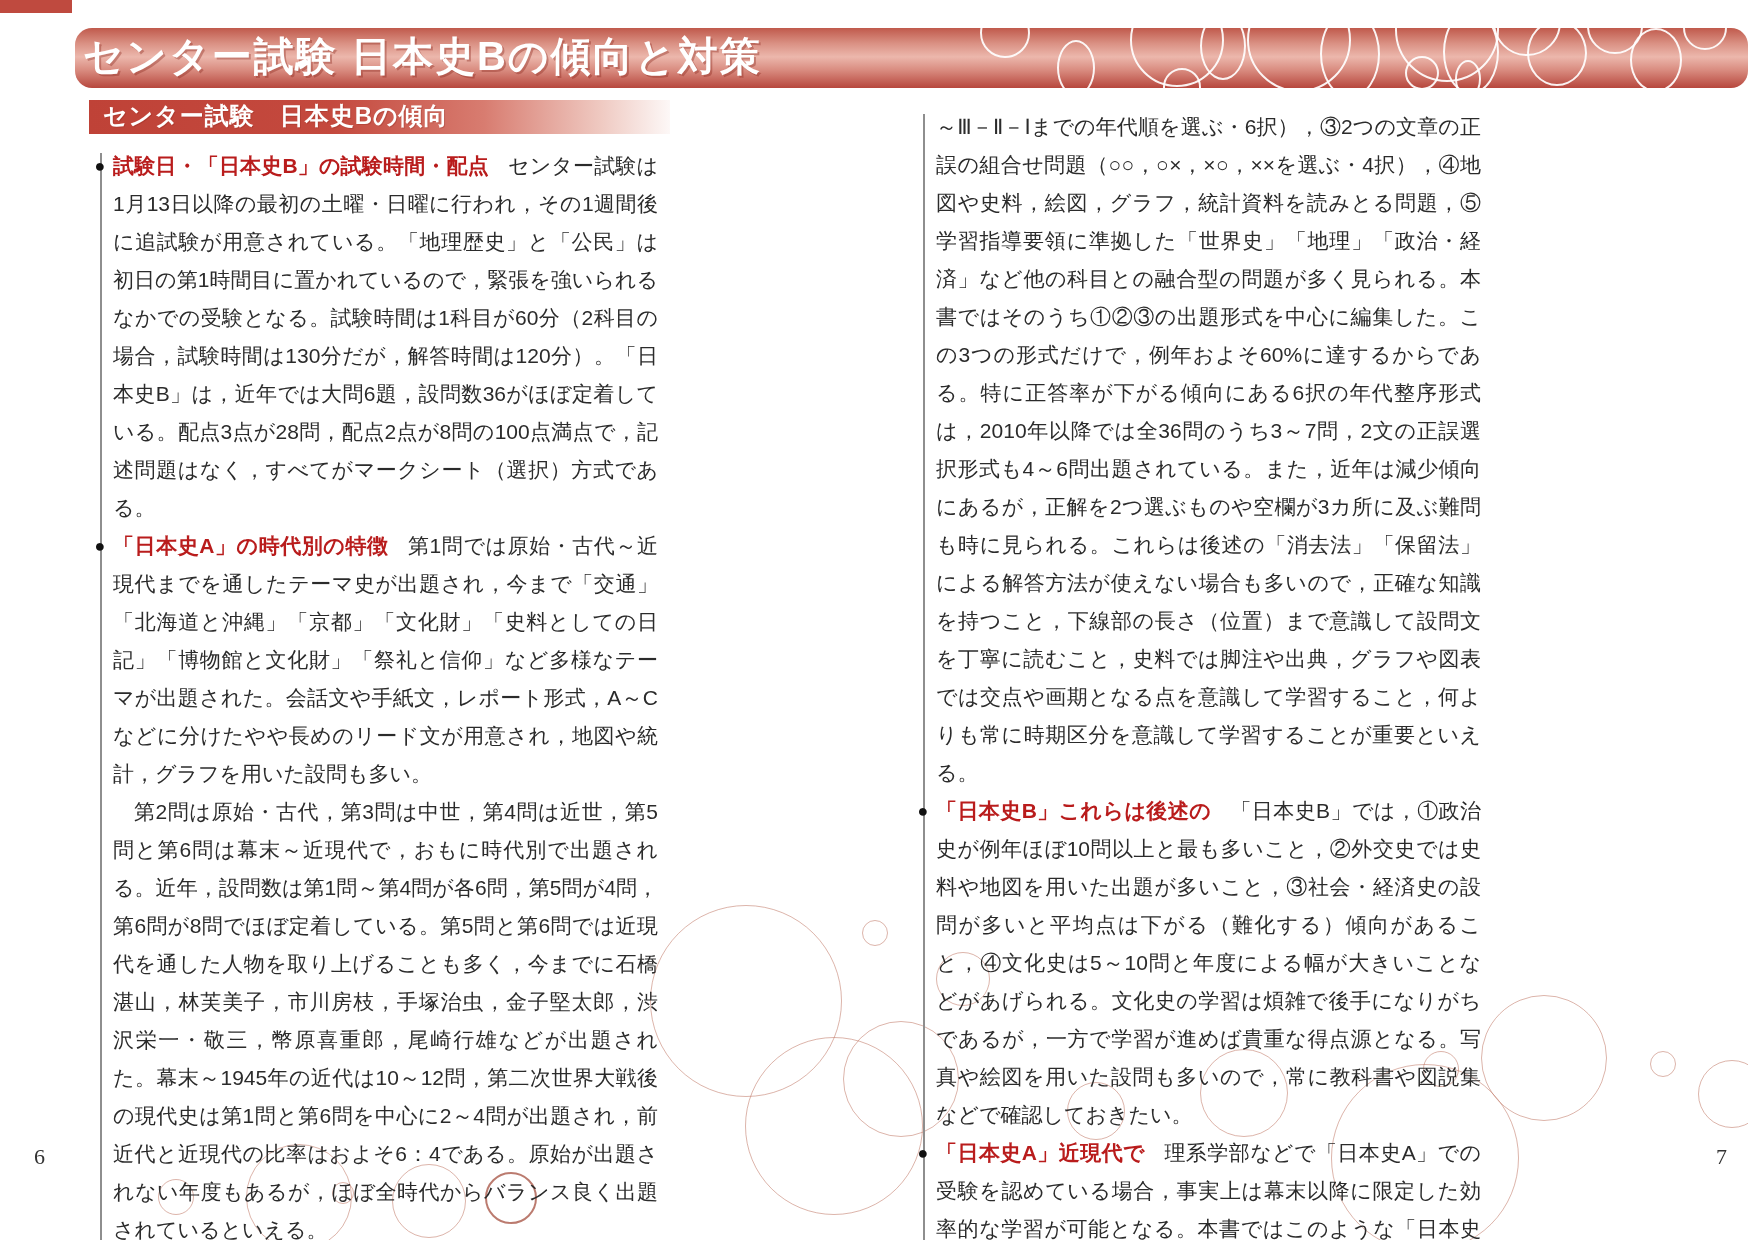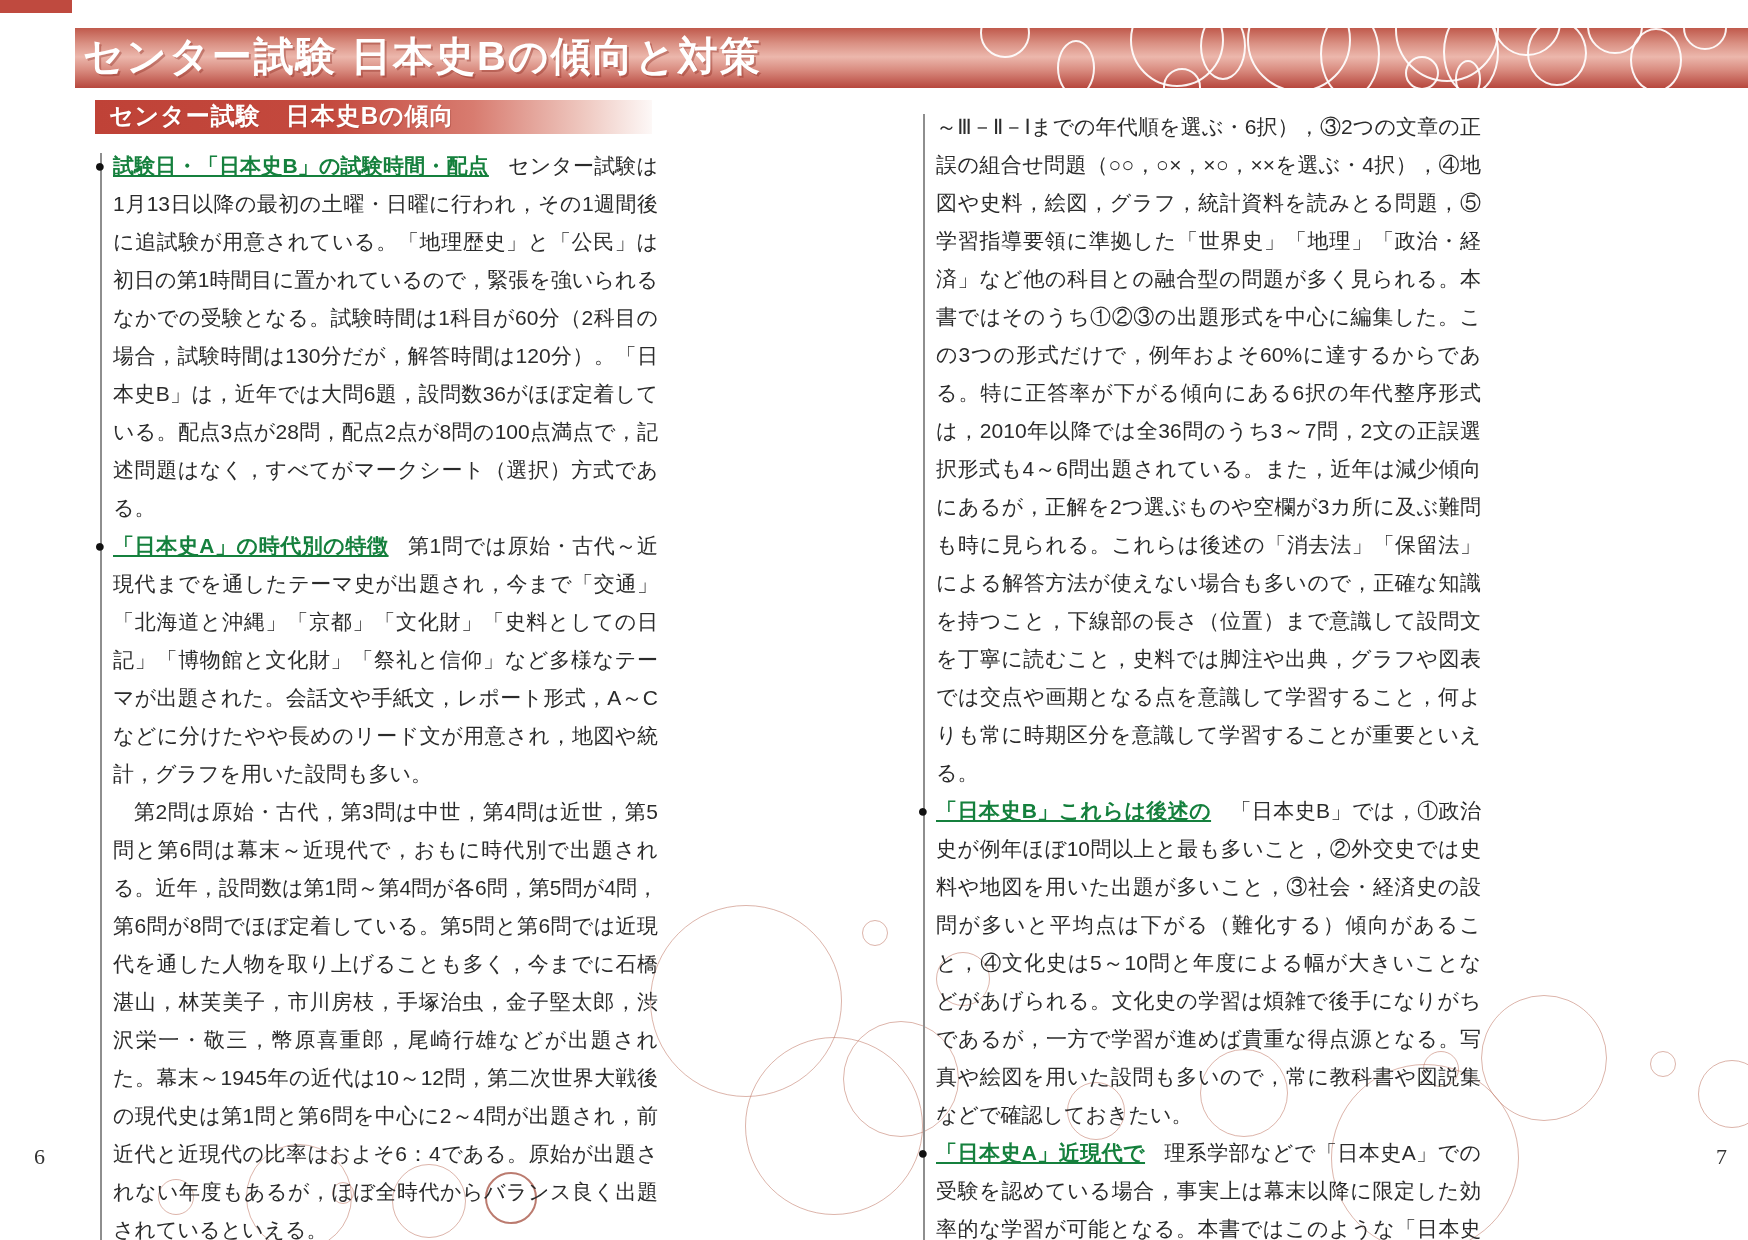--- a/index.html
+++ b/index.html
@@ -7,31 +7,33 @@
     position:relative;width:1748px;height:1240px;overflow:hidden;
     background:#ffffff;font-family:"Liberation Sans",sans-serif;
     -webkit-font-smoothing:antialiased;
   }
   
   .corner-sliver{position:absolute;left:0;top:0;width:72px;height:13px;background:#bf4a3f;}
   
   .band{
     position:absolute;left:75px;top:28px;right:0;height:60px;overflow:hidden;
     background:linear-gradient(180deg,#c05a4c 0%,#da9184 26%,#ecb7ac 48%,#d98c80 70%,#b7473d 100%);
+    border-radius:17px;
   }
   .band-title{
     position:absolute;left:8px;top:50%;transform:translateY(-52%);
     color:#ffffff;font-size:40px;font-weight:bold;letter-spacing:2px;white-space:nowrap;
     text-shadow:2px 2px 0 rgba(140,40,30,.38);
   }
   .wc{position:absolute;border:2px solid rgba(255,255,255,.92);border-radius:50%;background:transparent;}
   
   .subhead{
-    position:absolute;left:95px;top:100px;width:557px;height:34px;
+    position:absolute;left:89px;top:100px;width:557px;height:34px;
     background:linear-gradient(90deg,#bf4237 0%,#c4493e 42%,#d87c70 68%,#efc9c1 88%,#fdf8f7 100%);
+    padding-left:24px;
   }
   .subhead-text{
     position:absolute;left:14px;top:50%;transform:translateY(-54%);
     color:#ffffff;font-size:24px;font-weight:bold;letter-spacing:1px;white-space:nowrap;
     text-shadow:1px 1px 0 rgba(140,40,30,.3);
   }
   
   .col{
     position:absolute;width:545px;font-size:21px;line-height:38px;color:#2b2b2b;
     text-align:justify;text-justify:inter-character;
@@ -40,21 +42,21 @@
     content:"";position:absolute;left:-13px;top:6px;bottom:6px;width:2px;background:#8e8e8e;
   }
   #left-col{left:113px;top:147px;}
   #right-col{left:936px;top:108px;}
   .para{position:relative;margin:0;}
   .para.indent{text-indent:1em;}
   .bullet{
     position:absolute;left:-23px;top:0;width:20px;text-align:center;
     font-size:18px;color:#111;
   }
-  .phead{font-weight:bold;color:#15803d;text-decoration:underline;}
+  .phead{font-weight:bold;color:#b91c1c;}
   .hgap{display:inline-block;width:0.9em;}
   
   .pagenum{position:absolute;font-family:"Liberation Serif",serif;font-size:22px;color:#333;}
   #pn-left{left:34px;top:1144px;}
   #pn-right{left:1716px;top:1144px;}
   
   .decor{position:absolute;left:0;top:0;width:100%;height:100%;pointer-events:none;}
   .pc{position:absolute;border:1.5px solid rgba(191,118,101,.55);border-radius:50%;background:transparent;}
   .pc.dark{border:2.5px solid rgba(170,90,75,.8);}
 </style>

